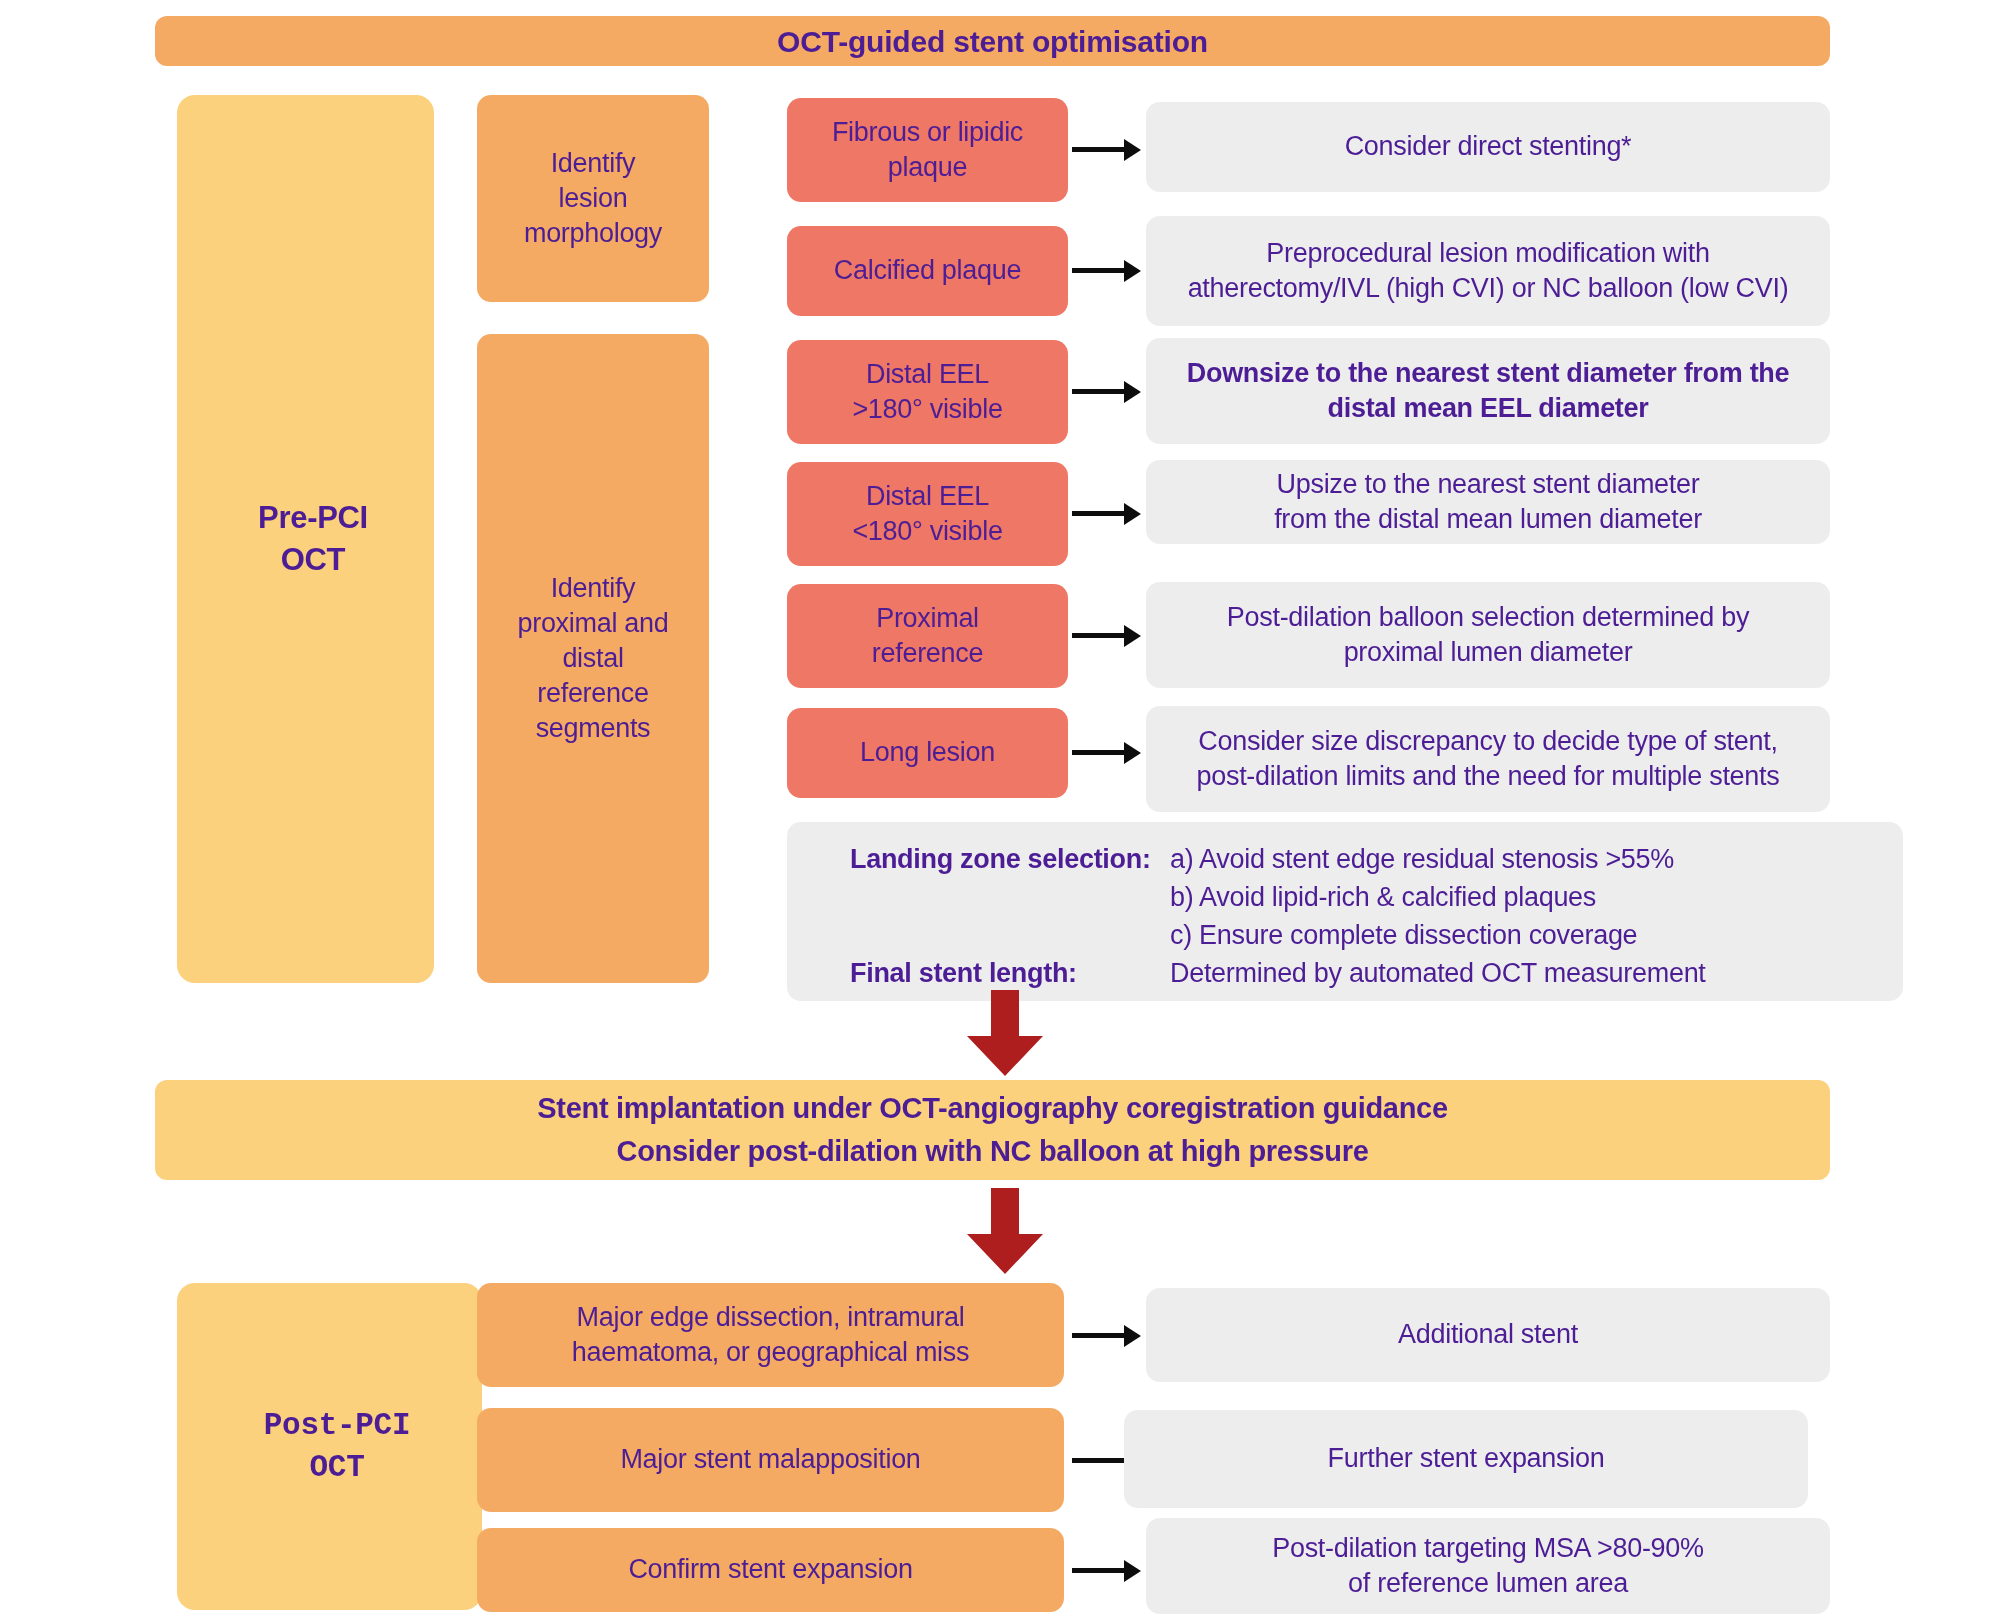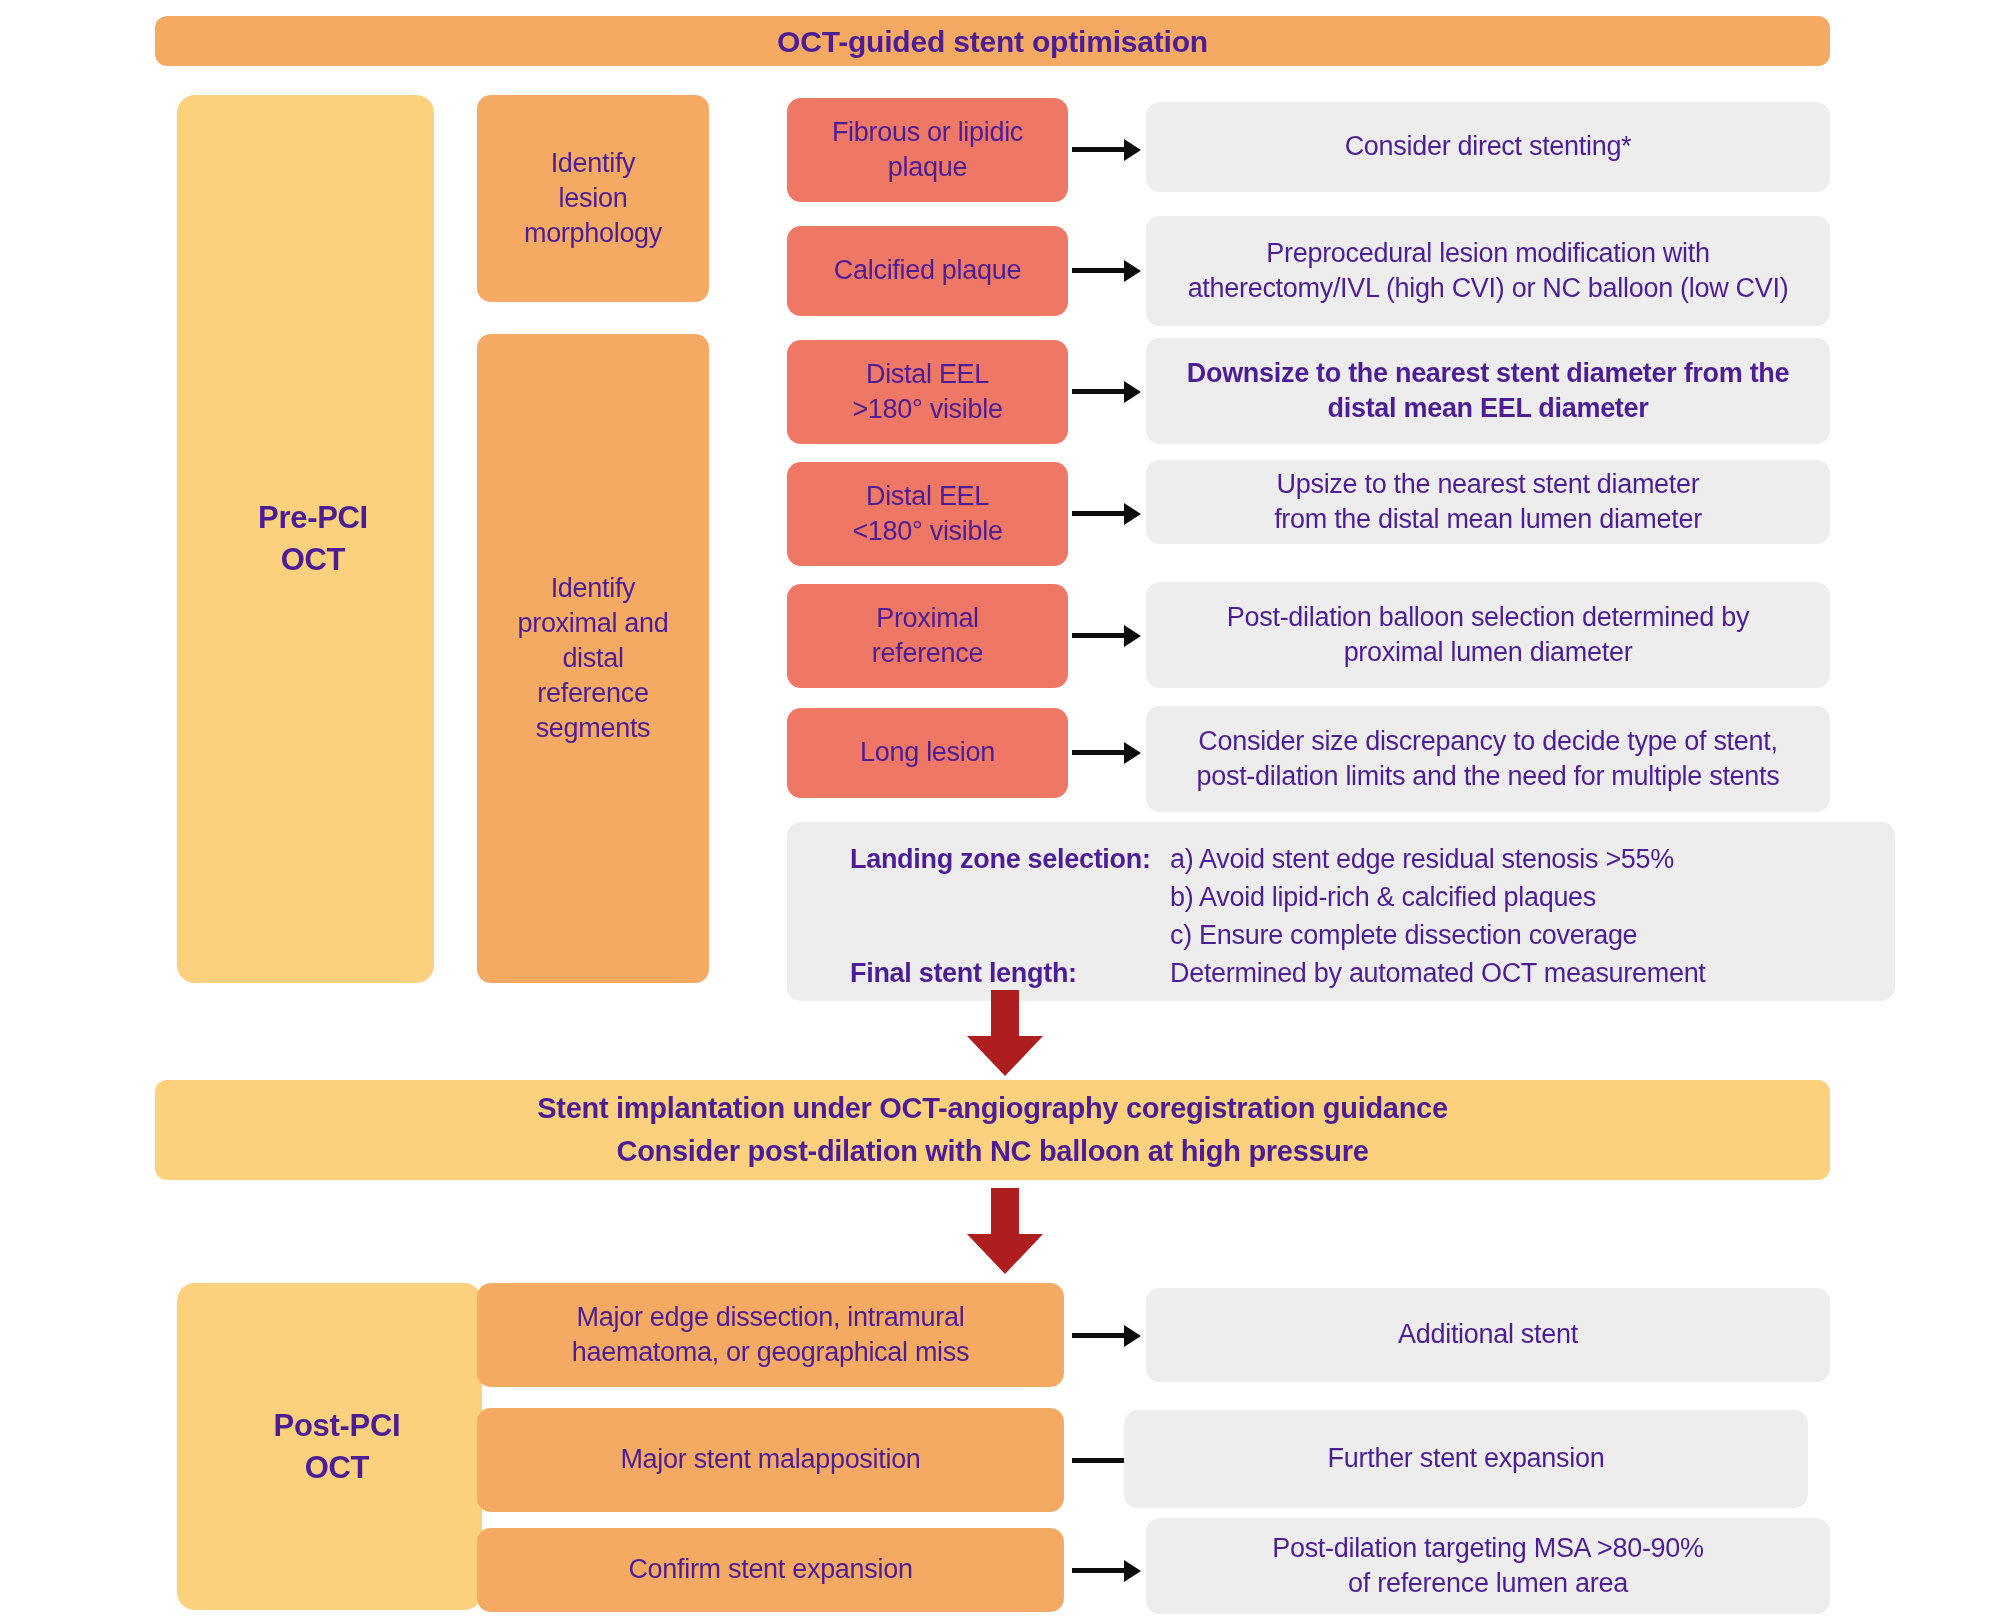--- a/index.html
+++ b/index.html
@@ -39,21 +39,21 @@
     transform:translateY(-50%);
     border-left:17px solid #0d0d0d;
     border-top:11px solid transparent;
     border-bottom:11px solid transparent;
   }
   .landing{
     position:absolute;
     display:grid;
     grid-template-columns:320px 1fr;
     align-content:start;
-    padding:18px 2px 0 63px;
+    padding:18px 10px 0 63px;
     border-radius:14px;
     text-align:left;
   }
   .lz-label{font-weight:bold;font-size:27px;line-height:38px;letter-spacing:-0.3px;}
   .lz-val{font-size:27px;line-height:38px;letter-spacing:-0.3px;}
   .landing > :nth-child(1){grid-column:1;grid-row:1;}
   .landing > :nth-child(2){grid-column:2;grid-row:1;}
   .landing > :nth-child(3){grid-column:2;grid-row:2;}
   .landing > :nth-child(4){grid-column:2;grid-row:3;}
   .landing > :nth-child(5){grid-column:1;grid-row:4;}
@@ -122,21 +122,21 @@
     <polygon points="24,0 52,0 52,46 76,46 38,86 0,46 24,46" fill="#AF1E1F"></polygon>
   </svg>
 
   <div class="box yellow banner" style="left:155px;top:1080px;width:1675px;height:100px;border-radius:12px;">Stent implantation under OCT-angiography coregistration guidance
 Consider post-dilation with NC balloon at high pressure</div>
 
   <svg class="down-arrow" style="left:967px;top:1188px;" width="76" height="86" viewBox="0 0 76 86">
     <polygon points="24,0 52,0 52,46 76,46 38,86 0,46 24,46" fill="#AF1E1F"></polygon>
   </svg>
 
-  <div class="box yellow side" style="left:177px;top:1283px;width:290px;height:327px;">Post-PCI
+  <div class="box yellow side" style="left:177px;top:1283px;width:290px;height:327px;font-family:Liberation Mono, monospace;">Post-PCI
 OCT</div>
 
   <div class="box orange" style="left:477px;top:1283px;width:587px;height:104px;">Major edge dissection, intramural
 haematoma, or geographical miss</div>
   <div class="box orange" style="left:477px;top:1408px;width:587px;height:104px;">Major stent malapposition</div>
   <div class="box orange" style="left:477px;top:1528px;width:587px;height:84px;">Confirm stent expansion</div>
 
   <div class="conn" style="left:1072px;top:1333px;width:52px;"></div>
   <div class="conn" style="left:1072px;top:1458px;width:52px;"></div>
   <div class="conn" style="left:1072px;top:1568px;width:52px;"></div>

